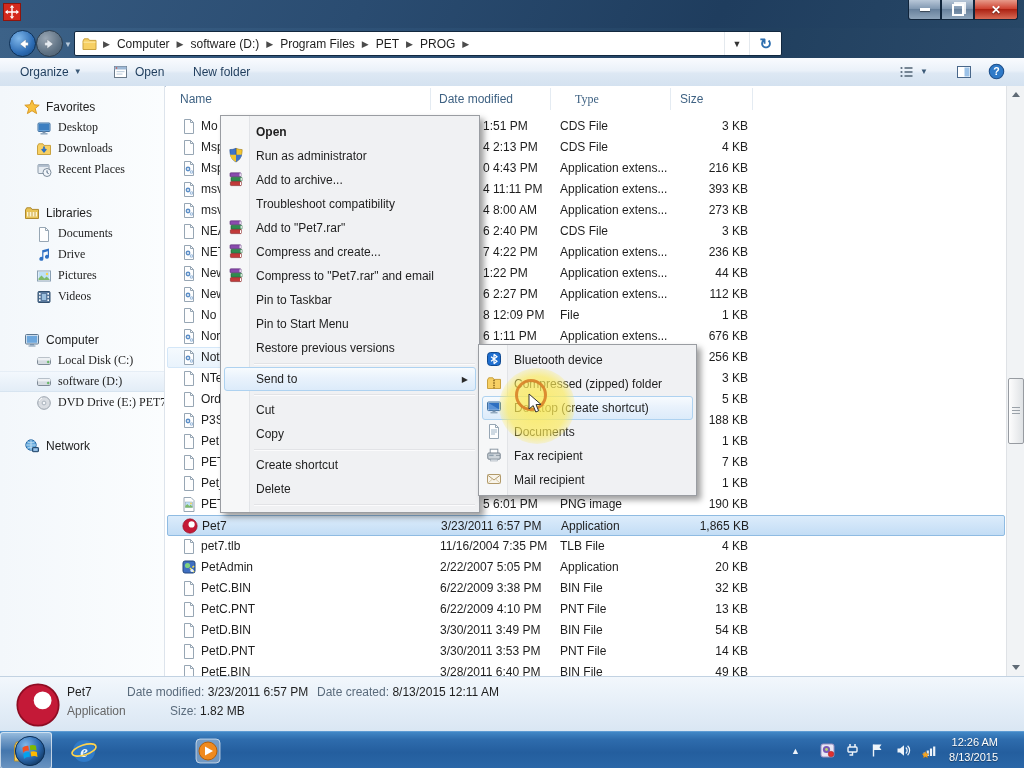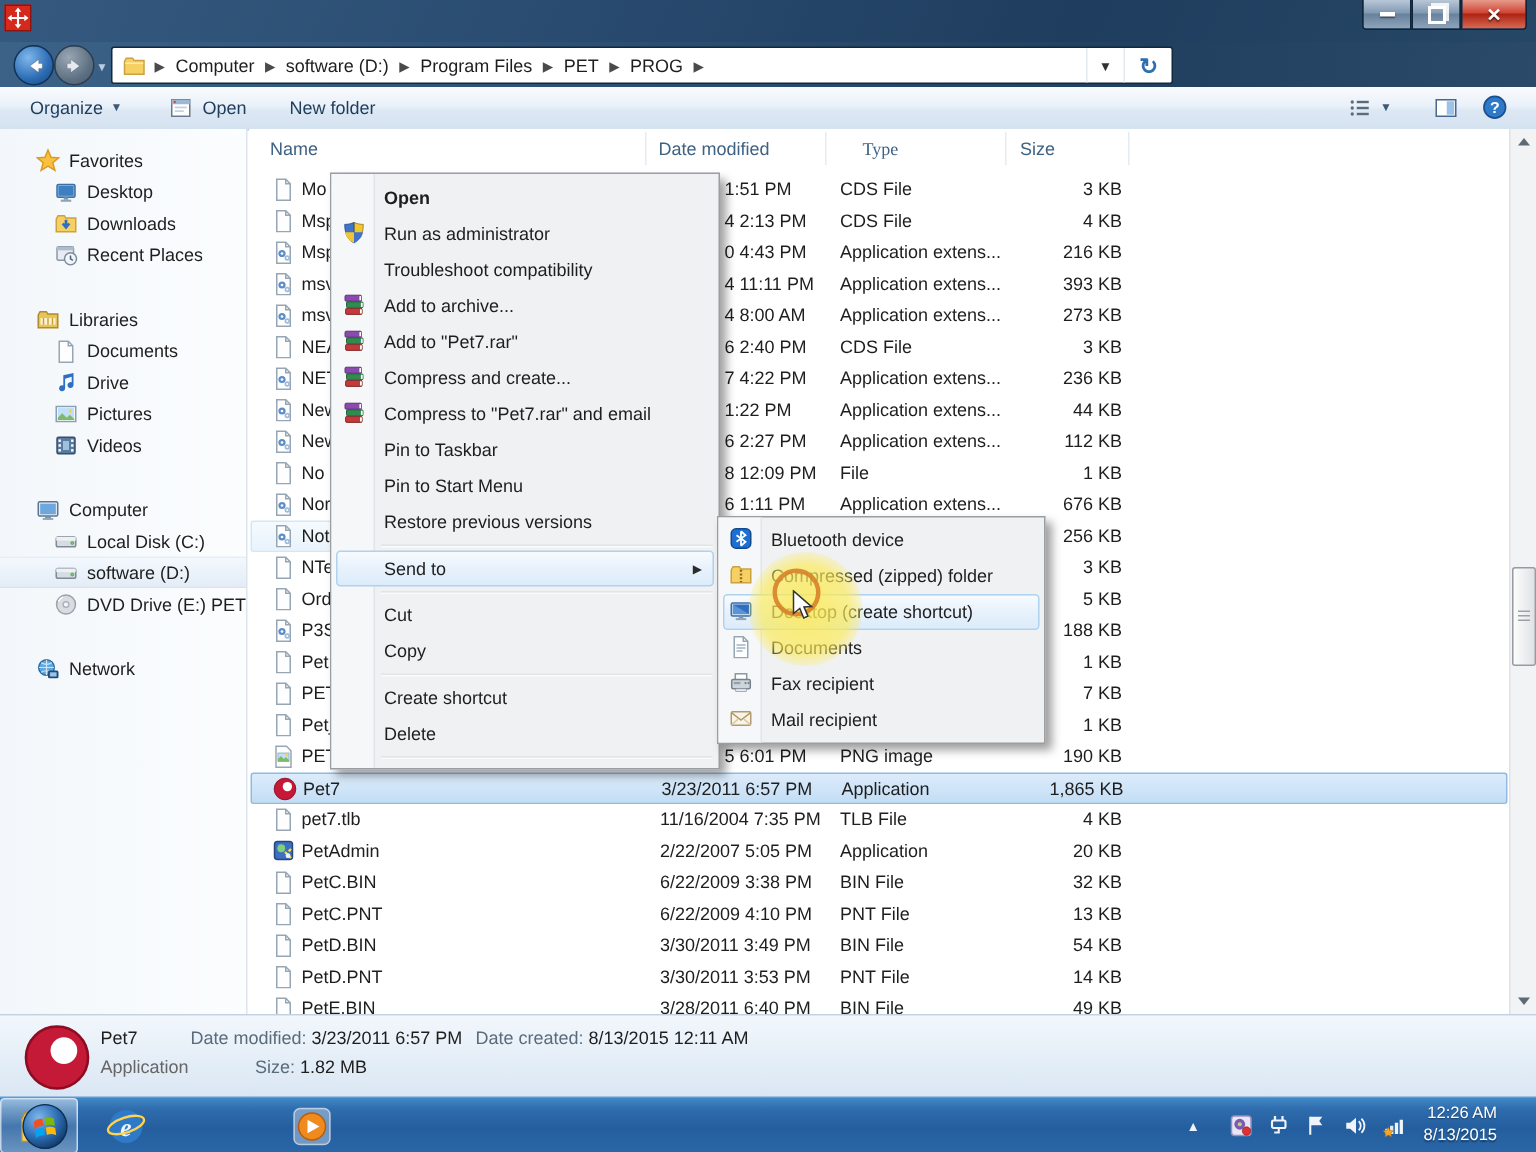--- a/index.html
+++ b/index.html
@@ -39,21 +39,21 @@
   #toolbar{position:absolute;left:0;top:58px;width:1024px;height:28px;
     background:linear-gradient(#f9fbfe,#eaf1f9 45%,#dde8f4 55%,#d4e2f0);border-bottom:1px solid #b8c8da;}
   .tbitem{position:absolute;top:0;height:27px;display:flex;align-items:center;color:#1e3c5c;}
   .tb-caret{font-size:8px;margin-left:5px;color:#3c5a78;}
 
   
   #sidebar{position:absolute;left:0;top:86px;width:165px;height:590px;background:linear-gradient(to right,#f3f7fb,#fbfdfe);border-right:1px solid #dde4ec;padding-top:10px;box-sizing:border-box;}
   .side-row{position:relative;height:21px;display:flex;align-items:center;cursor:default;}
   .side-row .lbl{white-space:nowrap;overflow:hidden;}
   .side-row.level0{padding-left:24px;}
-  .side-row.level1{padding-left:36px;}
+  .side-row.level1{padding-left:36px;font-family:Liberation Serif, serif;}
   .side-row .ic{width:17px;height:16px;margin-right:5px;flex:0 0 auto;}
   .side-row.sel{background:linear-gradient(#f3f8fd,#e3edf7);border-top:1px solid #e6eef6;border-bottom:1px solid #d7e4f0;height:19px;}
   .side-gap{height:22px;}
 
   #filelist{position:absolute;left:166px;top:86px;width:840px;height:590px;background:#fff;overflow:hidden;}
   #colheaders{position:absolute;left:0;top:0;width:840px;height:26px;color:#3f6283;}
   .colh{position:absolute;top:6px;}
   .colsep{position:absolute;top:2px;width:1px;height:22px;background:#e4ebf2;}
   #rows{position:absolute;left:0;top:26px;width:840px;}
   .frow{position:absolute;left:1px;width:838px;height:21px;}
@@ -892,29 +892,29 @@
       </div>
       <div class="mitem">
         <span class="mic">
           <svg width="16" height="16" style="display:block">
             <use href="#s-shield"></use>
           </svg>
         </span>
         <span>Run as administrator</span>
       </div>
       <div class="mitem">
+        <span class="mic">
+          <svg width="16" height="16" style="display:block">
+            <use href="#s-winrar"></use>
+          </svg>
+        </span>
+        <span>Add to archive...</span>
+      </div>
+      <div class="mitem">
         <span>Troubleshoot compatibility</span>
-      </div>
-      <div class="mitem">
-        <span class="mic">
-          <svg width="16" height="16" style="display:block">
-            <use href="#s-winrar"></use>
-          </svg>
-        </span>
-        <span>Add to archive...</span>
       </div>
       <div class="mitem">
         <span class="mic">
           <svg width="16" height="16" style="display:block">
             <use href="#s-winrar"></use>
           </svg>
         </span>
         <span>Add to "Pet7.rar"</span>
       </div>
       <div class="mitem">

